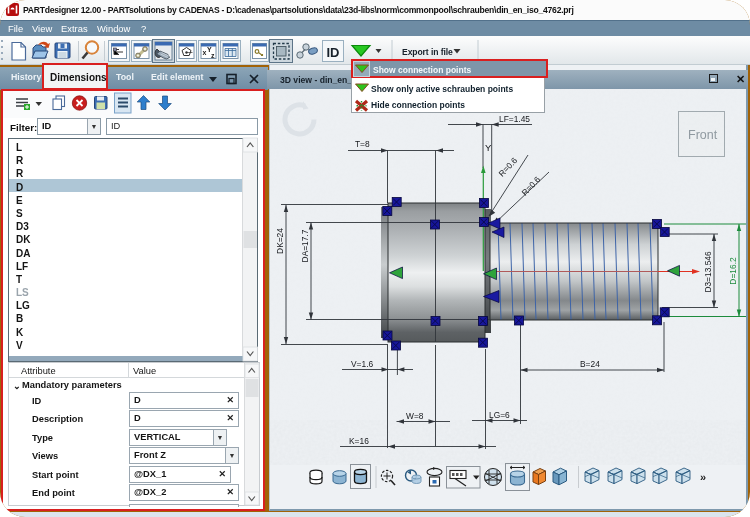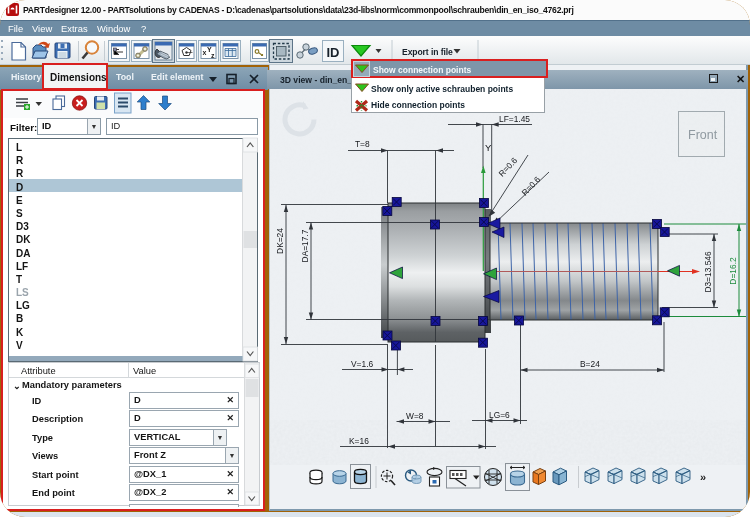--- a/index.html
+++ b/index.html
@@ -136,21 +136,21 @@
       <span class="vx">✕</span>
     </div>
   <div class="vbox" style="left:129px;top:429px;width:98px;">
       <span style="position:absolute;left:4px;top:2px;">VERTICAL</span>
       <span class="vd">▼</span>
     </div>
   <div class="vbox" style="left:129px;top:447px;width:110px;">
       <span style="position:absolute;left:4px;top:2px;">Front Z</span>
       <span class="vd">▼</span>
     </div>
-  <div class="vbox" style="left:129px;top:466px;width:110px;">
+  <div class="vbox" style="left:129px;top:466px;width:102px;">
       <span style="position:absolute;left:4px;top:2px;">@DX_1</span>
       <span class="vx">✕</span>
     </div>
   <div class="vbox" style="left:129px;top:484px;width:110px;">
       <span style="position:absolute;left:4px;top:2px;">@DX_2</span>
       <span class="vx">✕</span>
     </div>
   <div class="abs" style="left:129px;top:504px;width:110px;height:3px;border:1px solid #9aa6b0;border-bottom:none;background:#fff;"></div>
   <div class="abs" id="attrscroll" style="left:244px;top:363px;"></div>
 

